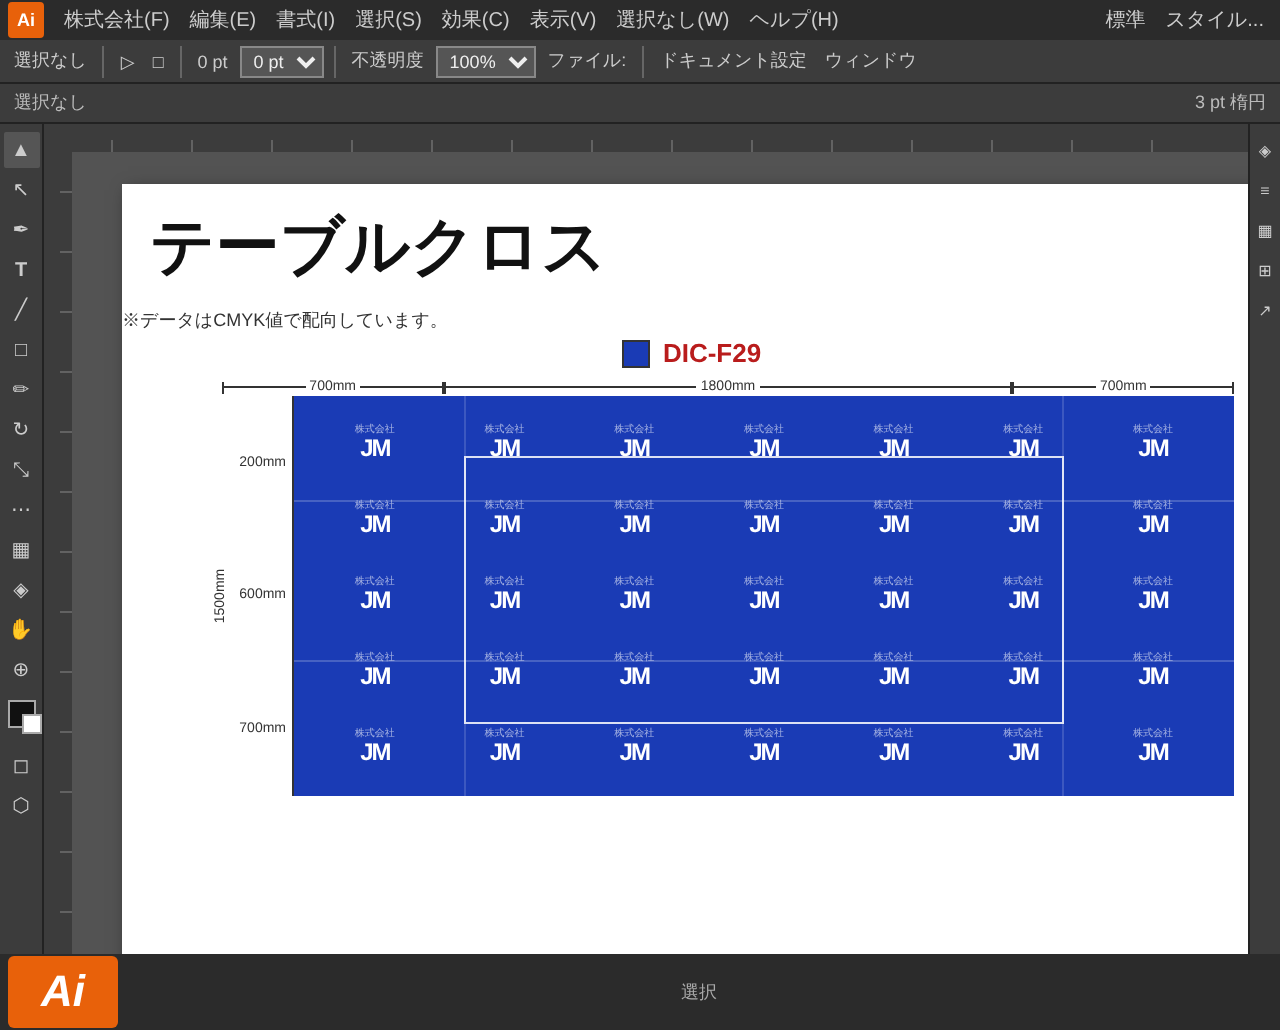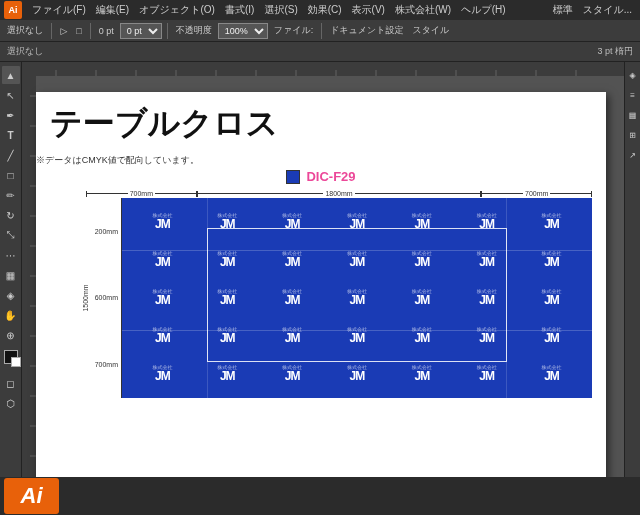--- a/index.html
+++ b/index.html
@@ -201,21 +201,21 @@
       left: 0;
       width: 14px;
       height: 14px;
       background: #3c3c3c;
     }
 
     
     #doc-canvas {
       position: absolute;
       top: 30px;
-      left: 14px;
+      left: 39px;
       width: 570px;
       height: 390px;
       background: white;
       box-shadow: 3px 3px 8px rgba(0,0,0,0.5);
     }
 
     
     .doc-title {
       font-size: 32px;
       font-weight: bold;
@@ -240,21 +240,21 @@
     }
     .color-swatch {
       width: 14px;
       height: 14px;
       background: #1a3bb5;
       border: 1px solid #333;
     }
     .color-label {
       font-size: 13px;
       font-weight: bold;
-      color: #ec4899;
+      color: #b91c1c;
     }
 
     .logo-item {
       display: flex;
       flex-direction: column;
       align-items: center;
       justify-content: center;
       color: rgba(255,255,255,0.7);
       font-size: 6px;
       line-height: 1.1;
@@ -274,28 +274,27 @@
       letter-spacing: -1px;
     }
   </style>
 </head>
 <body>
 
 <div id="menubar">
   <div class="menu-logo">
     <span>Ai</span>
   </div>
-  <span class="menu-item">ファイル(F)</span>
+  <span class="menu-item">株式会社(F)</span>
   <span class="menu-item">編集(E)</span>
-  <span class="menu-item">オブジェクト(O)</span>
   <span class="menu-item">書式(I)</span>
   <span class="menu-item">選択(S)</span>
   <span class="menu-item">効果(C)</span>
   <span class="menu-item">表示(V)</span>
-  <span class="menu-item">株式会社(W)</span>
+  <span class="menu-item">選択なし(W)</span>
   <span class="menu-item">ヘルプ(H)</span>
   <div style="flex:1"></div>
   <span class="menu-item">標準</span>
   <span class="menu-item">スタイル...</span>
 </div>
 
 <div id="toolbar">
   <span class="toolbar-item">選択なし</span>
   <div class="toolbar-divider"></div>
   <span class="toolbar-item">▷</span>
@@ -306,21 +305,21 @@
     <option>0 pt</option>
   </select>
   <div class="toolbar-divider"></div>
   <span class="toolbar-item">不透明度</span>
   <select class="toolbar-select">
     <option>100%</option>
   </select>
   <span class="toolbar-item">ファイル:</span>
   <div class="toolbar-divider"></div>
   <span class="toolbar-item">ドキュメント設定</span>
-  <span class="toolbar-item">スタイル</span>
+  <span class="toolbar-item">ウィンドウ</span>
 </div>
 
 <div id="toolbar2">
   <span class="toolbar-item" style="font-size:9px; color:#bbb;">選択なし</span>
   <div style="flex:1"></div>
   <span class="toolbar-item" style="font-size:9px; color:#bbb;">3 pt 楕円</span>
 </div>
 
 <div id="left-toolbar">
   <div class="tool-btn active">▲</div>
@@ -629,13 +628,16 @@
         </div>
       </div>
     </div>
   </div>
 </div>
 
 <div id="bottombar">
   <div class="ai-logo">
     <span>Ai</span>
   </div>
+  <div class="bottom-status">
+    <span>選択</span>
+  </div>
 </div>
 
 </body></html>

